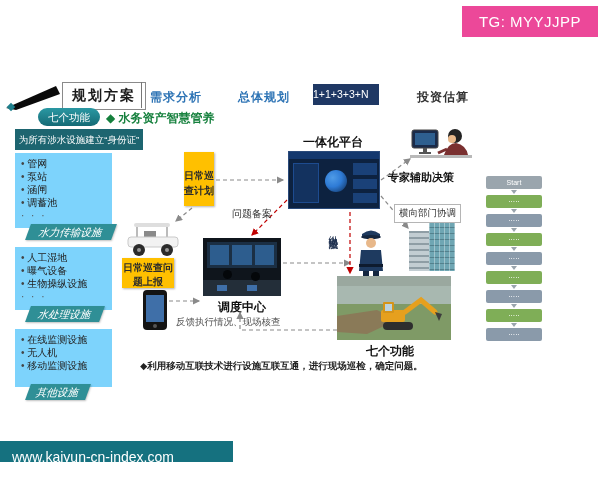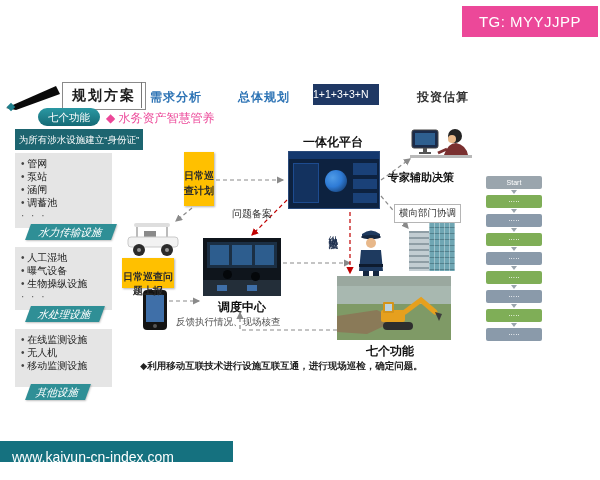--- a/index.html
+++ b/index.html
@@ -19,38 +19,38 @@
   .nav-title{left:62px;top:82px;padding:4px 9px;border:1px solid #8a8a8a;font-size:14px;
     font-weight:bold;color:#1a1a1a;letter-spacing:2px;background:#fff}
   .nav-divider{left:141px;top:82px;width:1px;height:26px;background:#777}
   .nav-blue{color:#2e74b5;font-weight:bold;font-size:12px;letter-spacing:1px}
   .nav-dark{color:#333;font-weight:bold;font-size:12px;letter-spacing:1px}
   .nav-box{left:313px;top:84px;width:66px;height:21px;background:#1f3864;color:#fff;
     font-size:10.5px;text-align:left;line-height:21px}
 
   .pill{left:38px;top:108px;width:62px;height:18px;border-radius:9px;color:#fff;font-size:10.5px;
     text-align:center;line-height:18px;background:linear-gradient(#2a98a3,#156a75)}
-  .caption{left:106px;top:110px;color:#ec4899;font-weight:normal;font-size:12px}
+  .caption{left:106px;top:110px;color:#15803d;font-weight:bold;font-size:12px}
 
   
   .intro{left:15px;top:129px;width:128px;height:21px;background:#1d6570;color:#fff;
     font-size:9.5px;line-height:21px;text-align:center;white-space:nowrap}
-  .gbox{left:15px;width:97px;background:#e5e5e5;padding:4px 6px;font-size:10px;color:#222;line-height:13px}
+  .gbox{left:15px;width:97px;background:#7dd3fc;padding:4px 6px;font-size:10px;color:#222;line-height:13px}
   .gbox .li{white-space:nowrap}
   .gbox .li:before{content:"• ";color:#444}
   .gbox .li.nb:before{content:""}
   .gbox .li.nb{text-align:left;letter-spacing:2px;color:#555}
   .glabel{background:#2f8f96;color:#fff;font-size:10.5px;height:16px;line-height:16px;
     text-align:center;transform:skewX(-20deg);box-shadow:1px 1px 2px rgba(0,0,0,.25);z-index:4}
 
   
   .note{background:#ffc000;color:#2b2b2b;font-weight:bold;text-align:center;
     box-shadow:1px 1px 2px rgba(0,0,0,.3);z-index:4}
   .plan-note{left:184px;top:152px;width:30px;height:54px;font-size:10px;line-height:15px;padding-top:16px}
-  .inspect-note{left:122px;top:258px;width:52px;height:30px;font-size:10px;line-height:14px;padding-top:12px}
+  .inspect-note{left:122px;top:258px;width:52px;height:30px;font-size:10px;line-height:14px;padding-top:3px}
   .lbl{font-weight:bold;color:#111;z-index:4}
   .platform-label{left:303px;top:134px;font-size:12px}
   .dispatch-label{left:218px;top:299px;font-size:12px}
   .site-label{left:366px;top:343px;font-size:12px}
   .expert-label{left:388px;top:170px;font-size:11px}
   .problem-record{left:232px;top:207px;font-size:10px;color:#333;z-index:4}
   .vertical-dispatch{left:326px;top:227px;height:54px;writing-mode:vertical-rl;
     font-size:10px;color:#1f3150;letter-spacing:1px;z-index:4}
   .horizontal-coord{left:394px;top:204px;font-size:9.5px;color:#333;border:1px solid #b5b5b5;
     padding:2px 4px;background:#fff;z-index:4}

